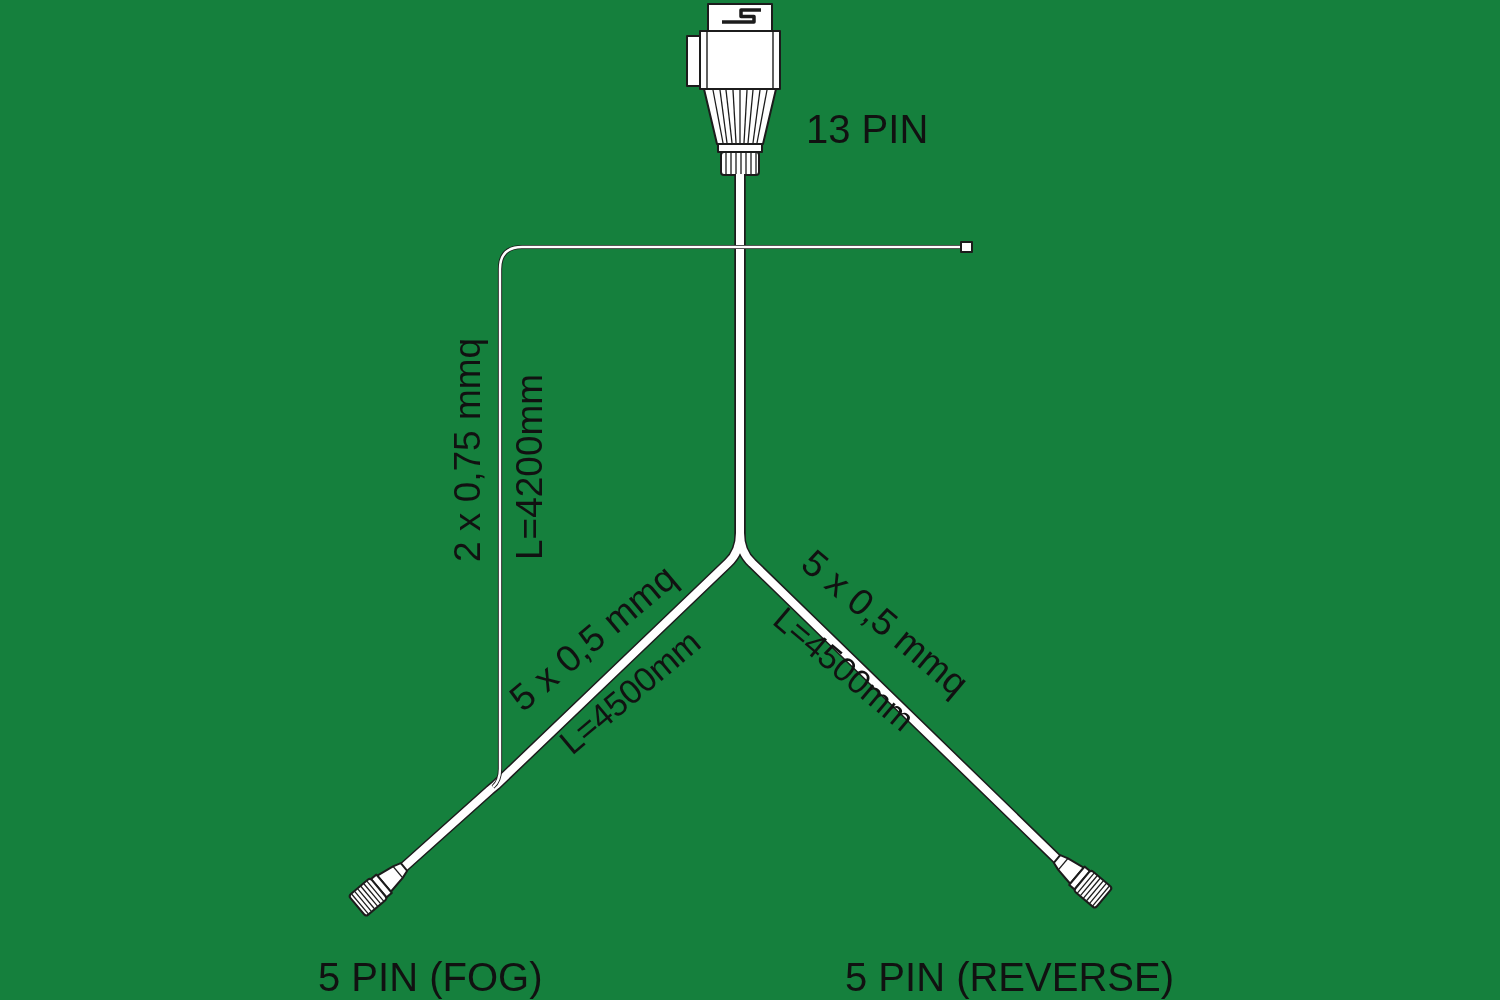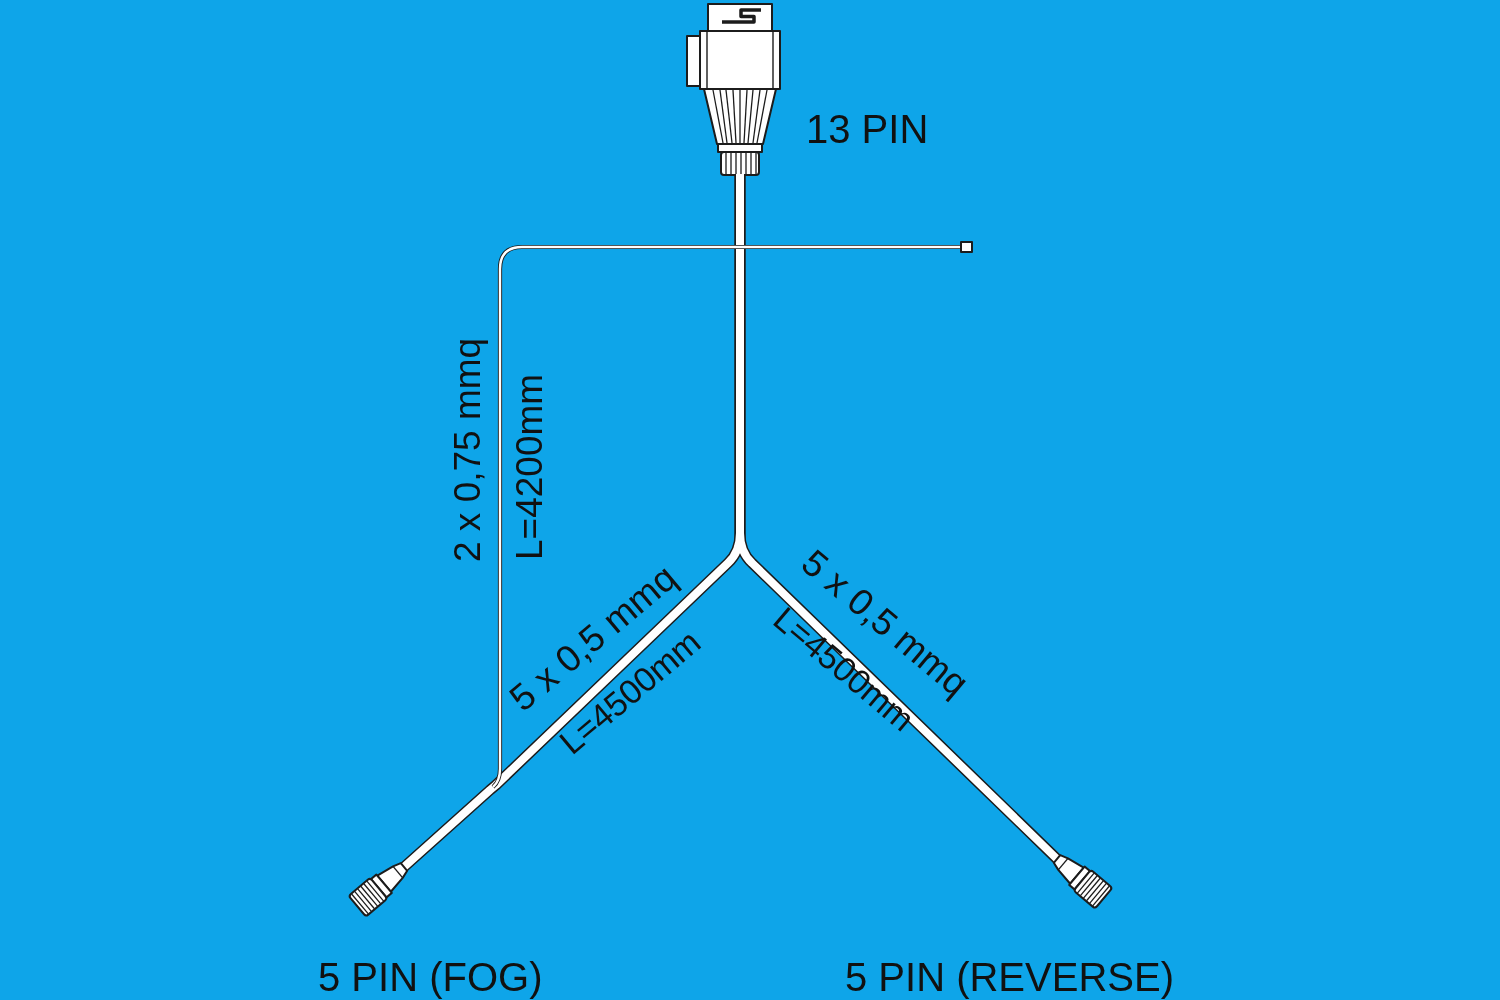--- a/index.html
+++ b/index.html
@@ -1,19 +1,19 @@
 <!DOCTYPE html>
 <html><head>
 <meta charset="utf-8">
 <style>
   :root{ --line:#1c1c1c; }
   html,body{ margin:0; padding:0; background:#ffffff; }
   .stage{
     position:relative; width:1500px; height:1000px;
-    background:#0ea5e9; overflow:hidden;
+    background:#15803d; overflow:hidden;
     font-family:"Liberation Sans", sans-serif;
   }
   svg{ display:block; width:1500px; height:1000px; }
 
   .ln   { fill:none; stroke:var(--line); stroke-width:2; stroke-linejoin:round; }
   .thin { stroke-width:1.4; }
   .latch{ stroke-width:3.5; }
   .fill { fill:#ffffff; stroke:var(--line); stroke-width:2; stroke-linejoin:round; }
   .rib  { stroke:var(--line); stroke-width:1.3; }
 

